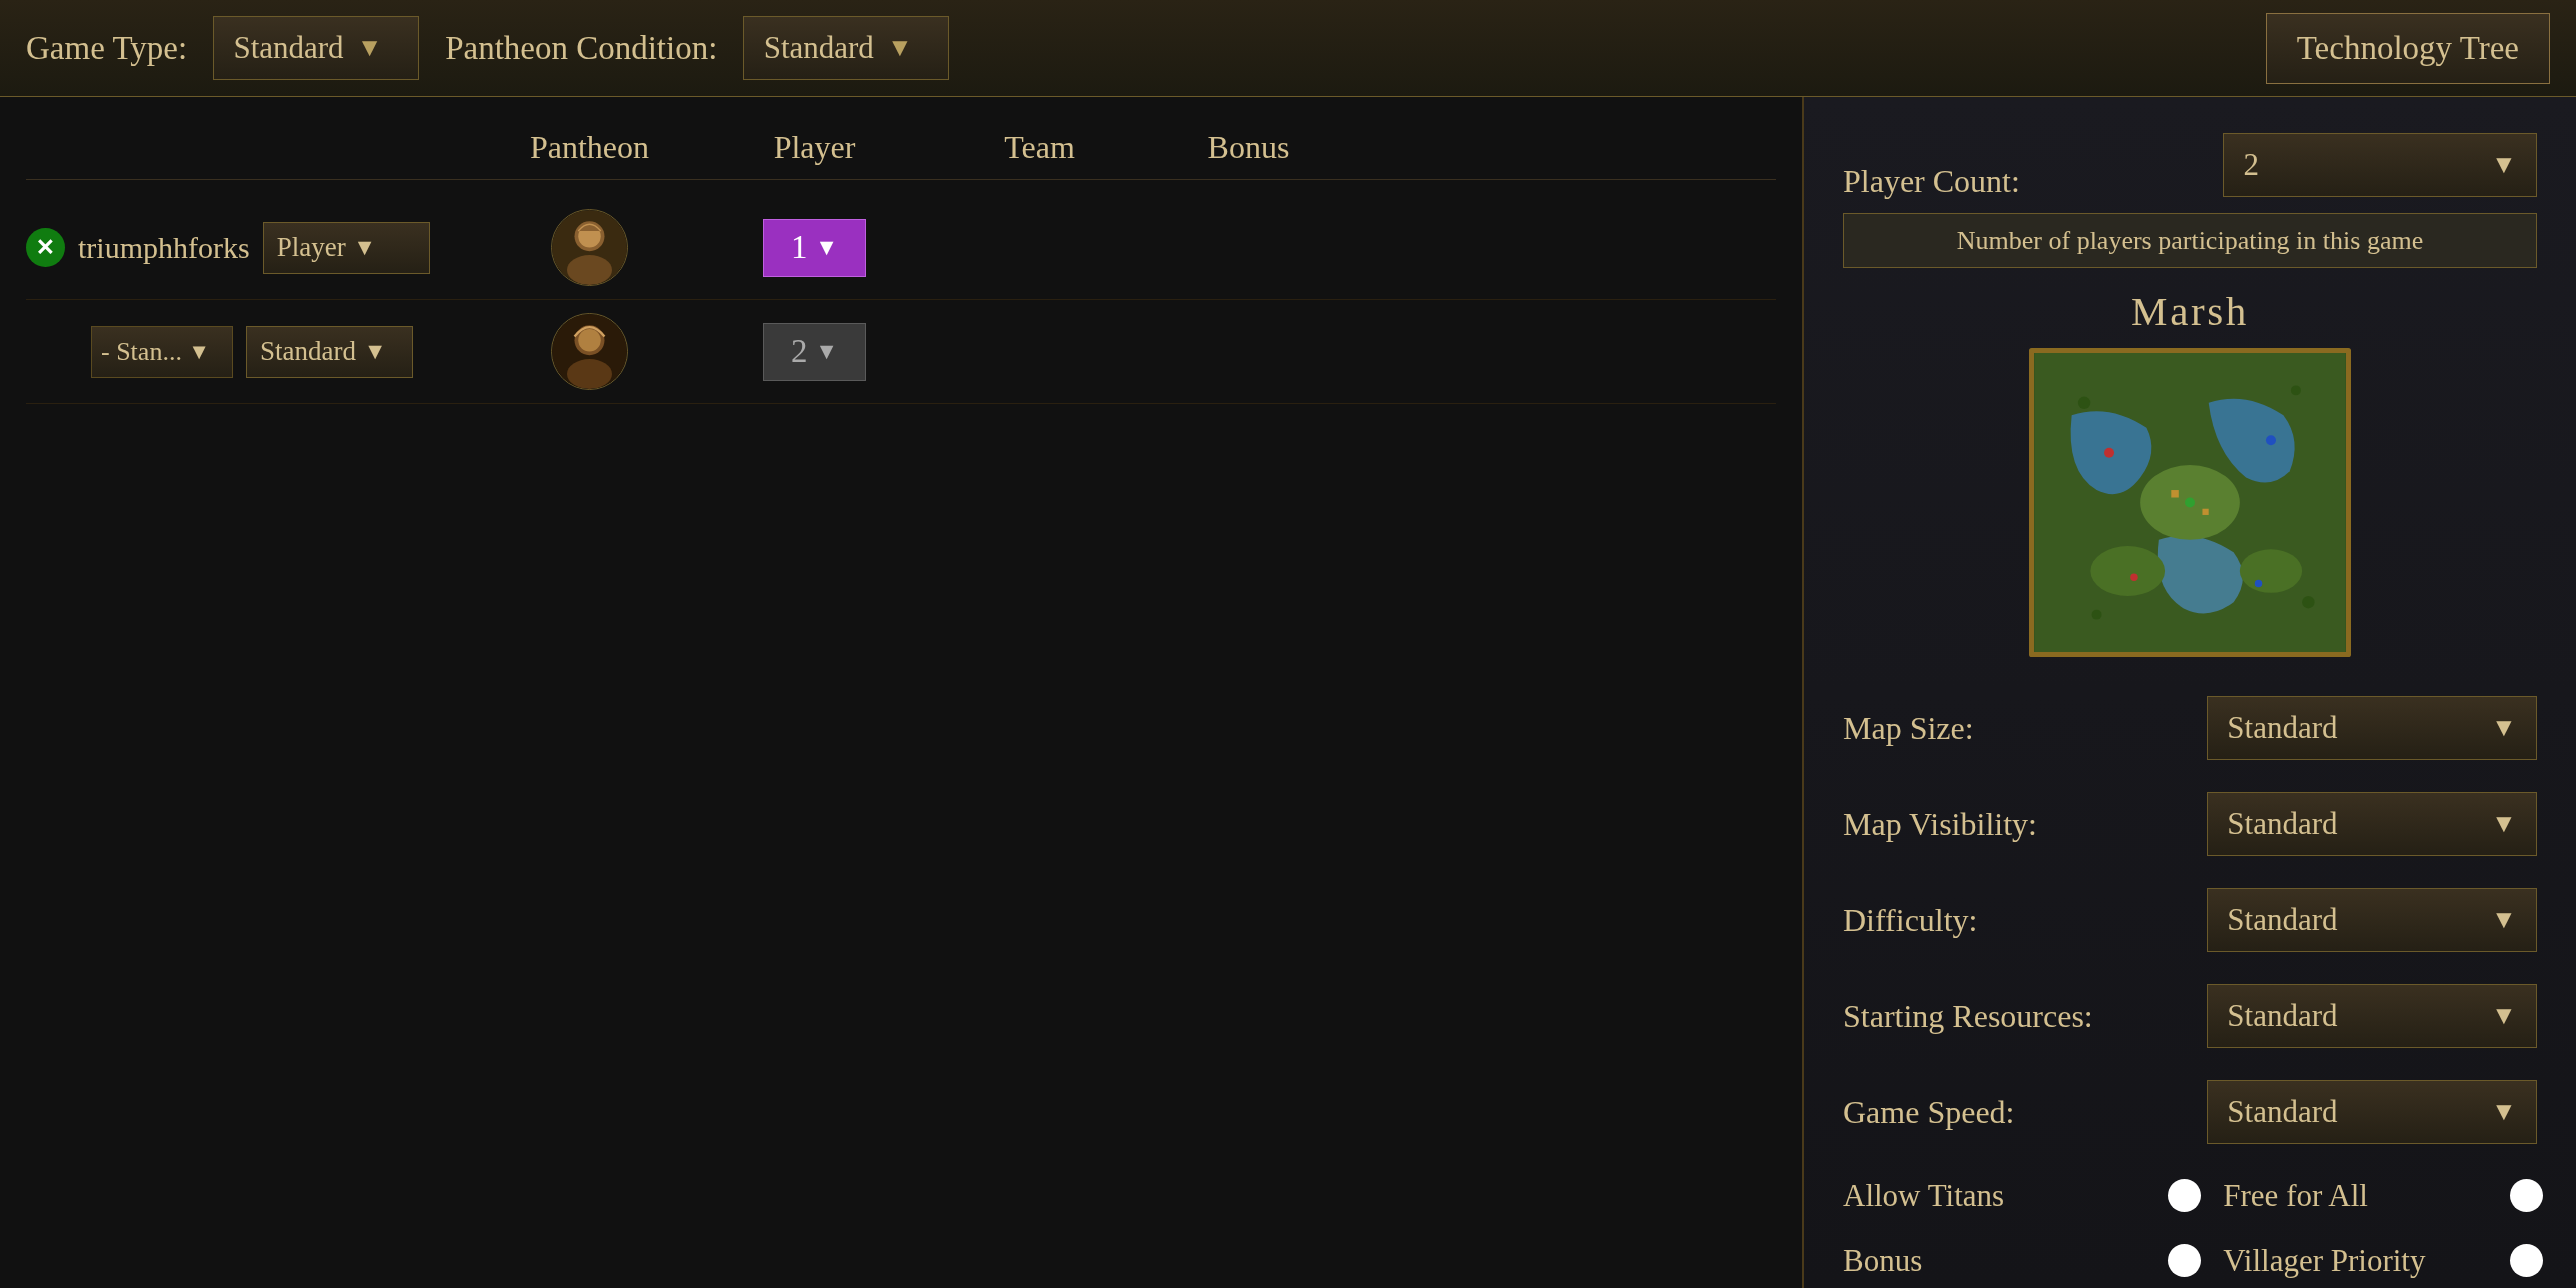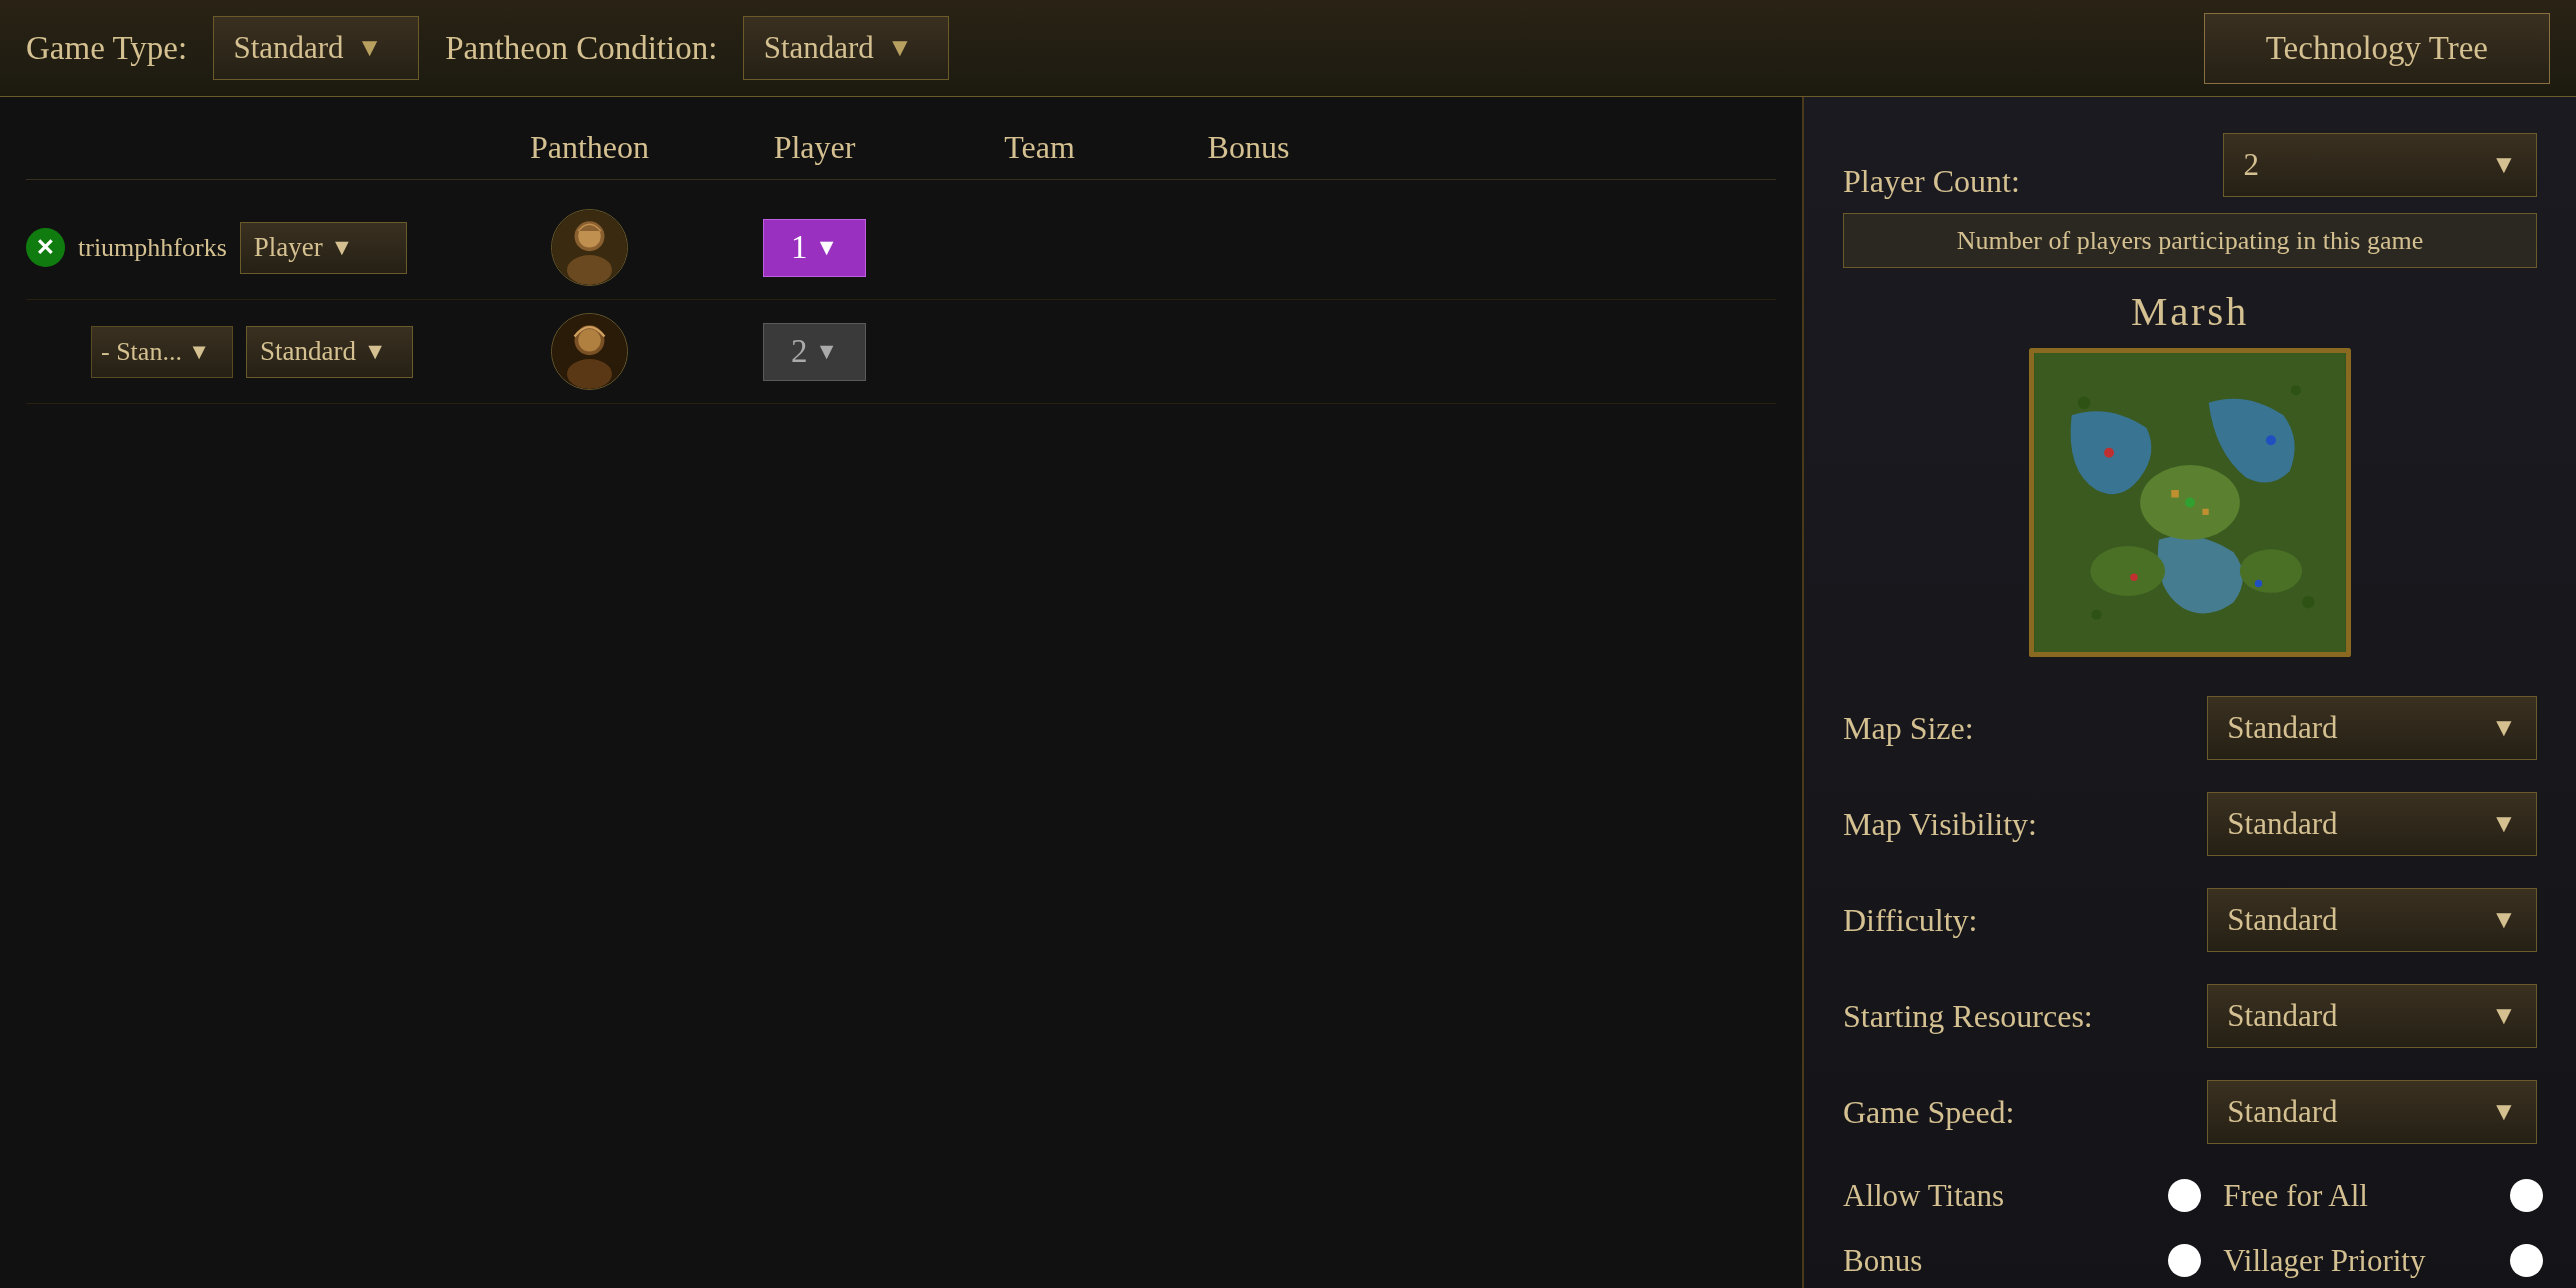--- a/index.html
+++ b/index.html
@@ -45,21 +45,21 @@
       font-size: 26px;
       color: #b8a060;
     }
     .tech-tree-btn {
       margin-left: auto;
       background: linear-gradient(180deg, #3a3020 0%, #252015 100%);
       border: 1.3px solid #8a7040;
       color: #d4c090;
       font-size: 33px;
       font-family: 'Georgia', serif;
-      padding: 13px 61px;
+      padding: 13px 30px;
       cursor: pointer;
       height: 71px;
     }
 
     
     .main-container {
       display: flex;
       height: calc(1288px - 97px);
     }
 
@@ -104,21 +104,21 @@
       background: #107c10;
       border-radius: 50%;
       display: flex;
       align-items: center;
       justify-content: center;
       font-size: 23px;
       color: white;
       font-weight: bold;
     }
     .player-name {
-      font-size: 26px;
+      font-size: 30px;
       color: #d4c090;
     }
     .player-role-dropdown {
       display: flex;
       align-items: center;
       background: linear-gradient(180deg, #3a3020 0%, #252015 100%);
       border: 1.3px solid #6b5a2a;
       color: #d4c090;
       font-size: 27px;
       font-family: 'Georgia', serif;

